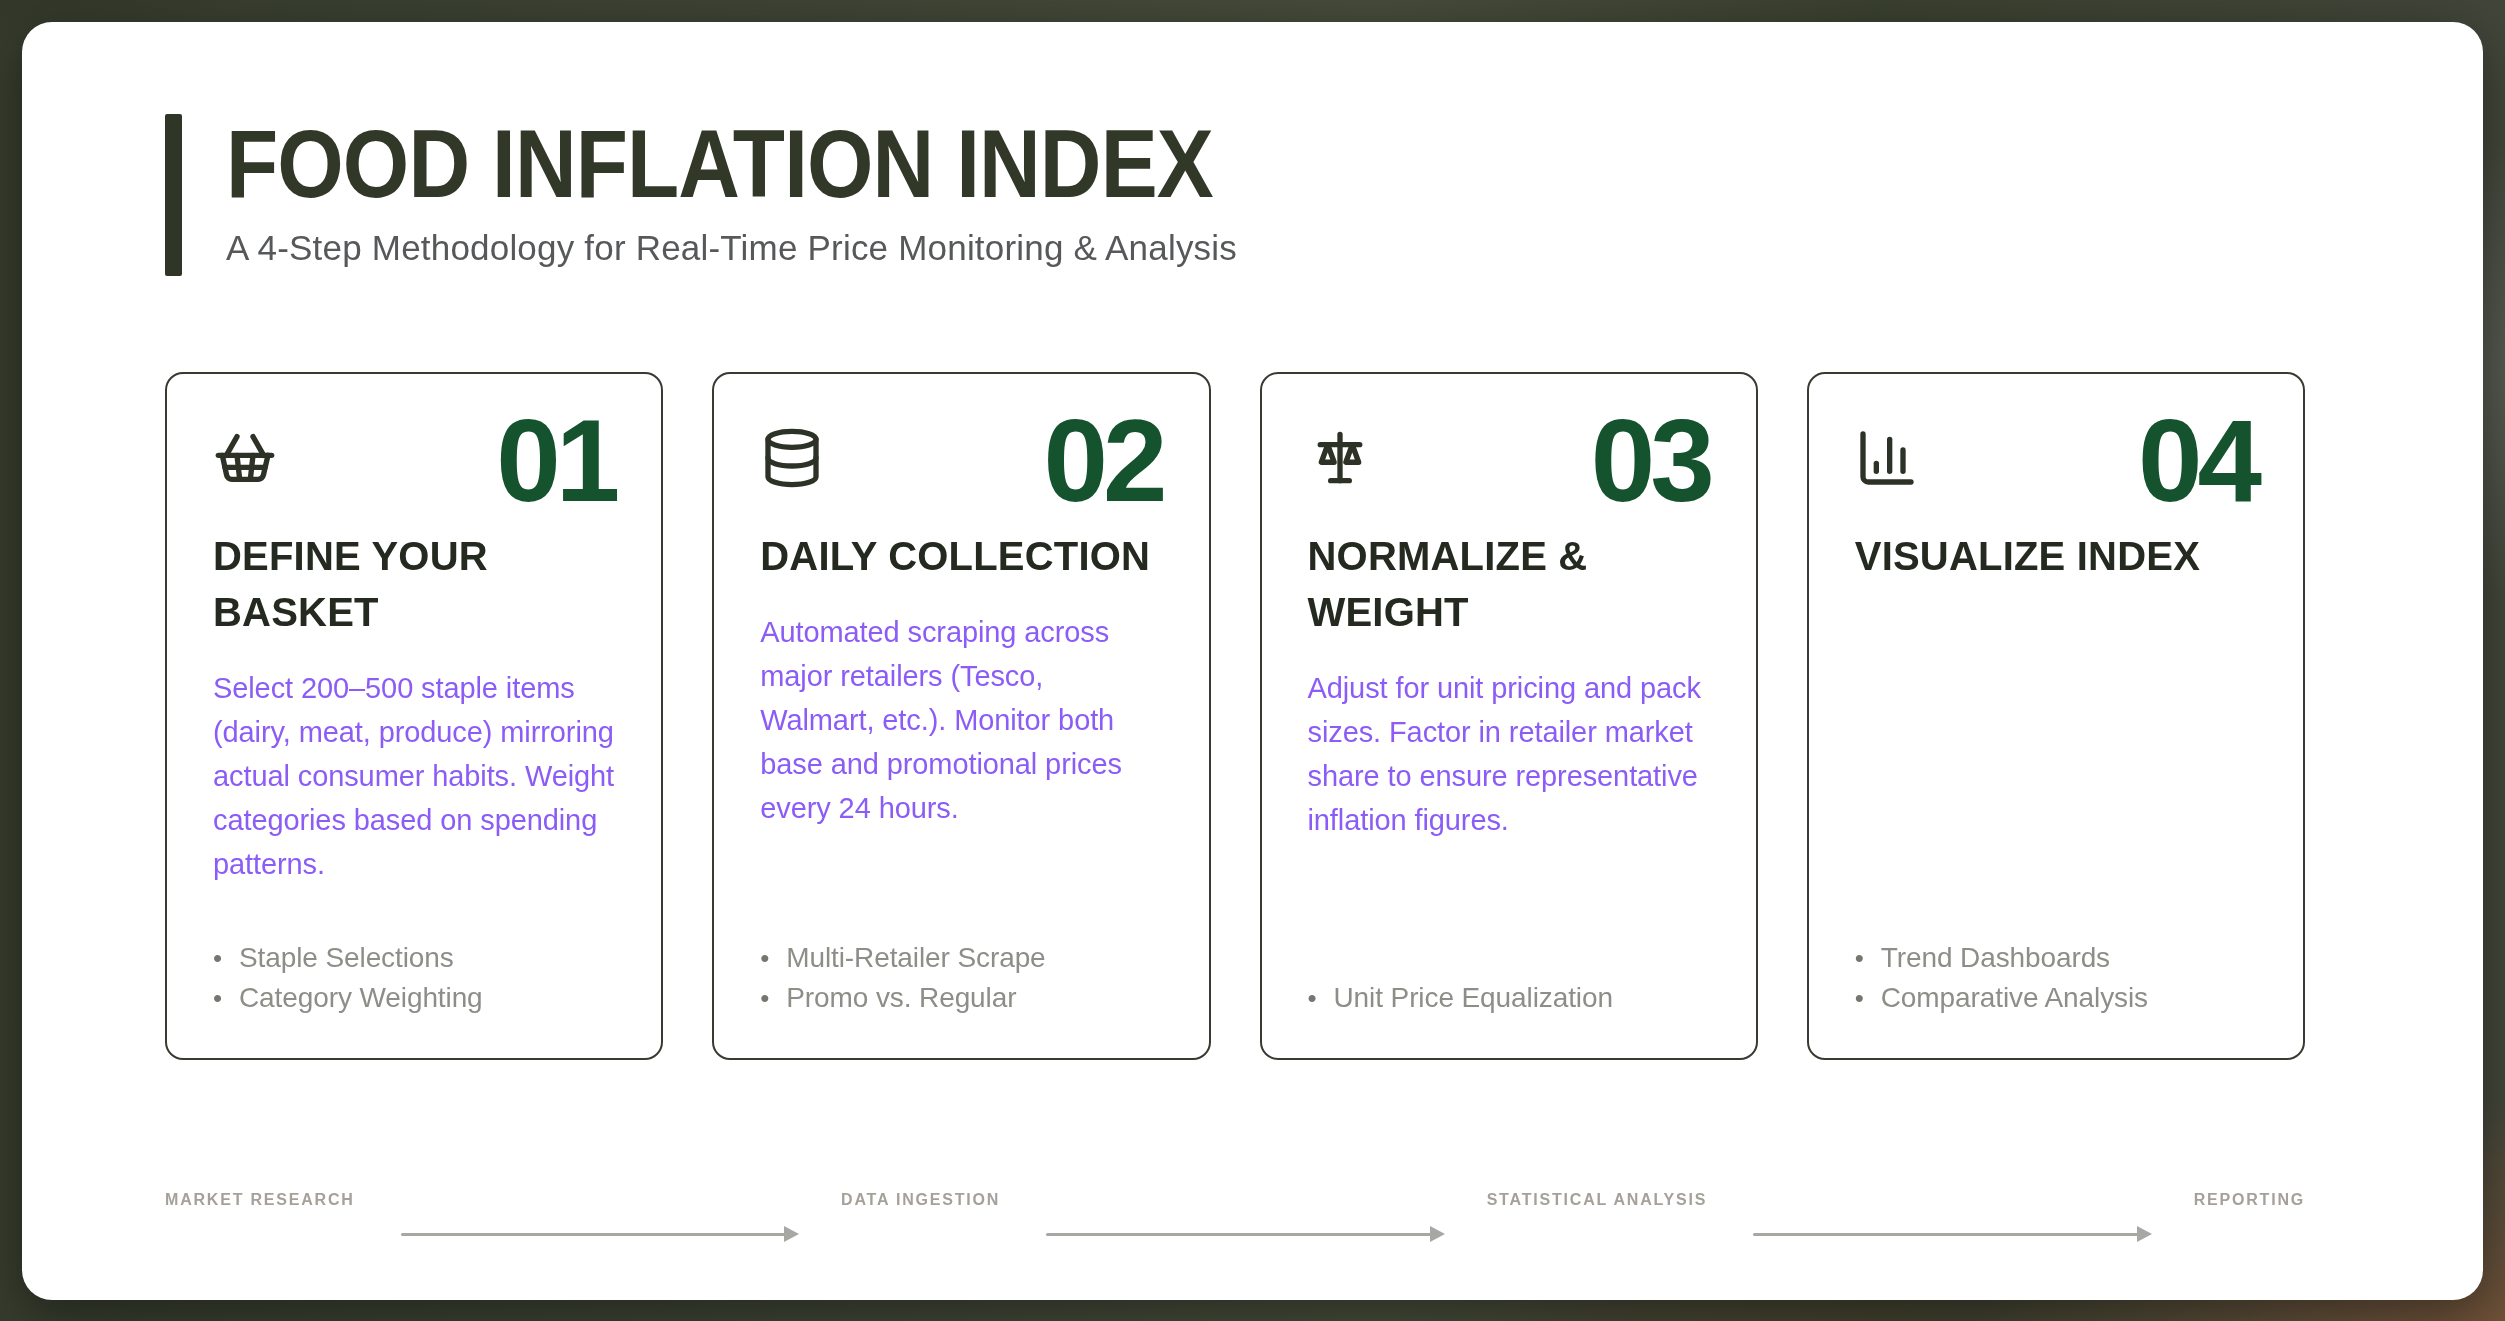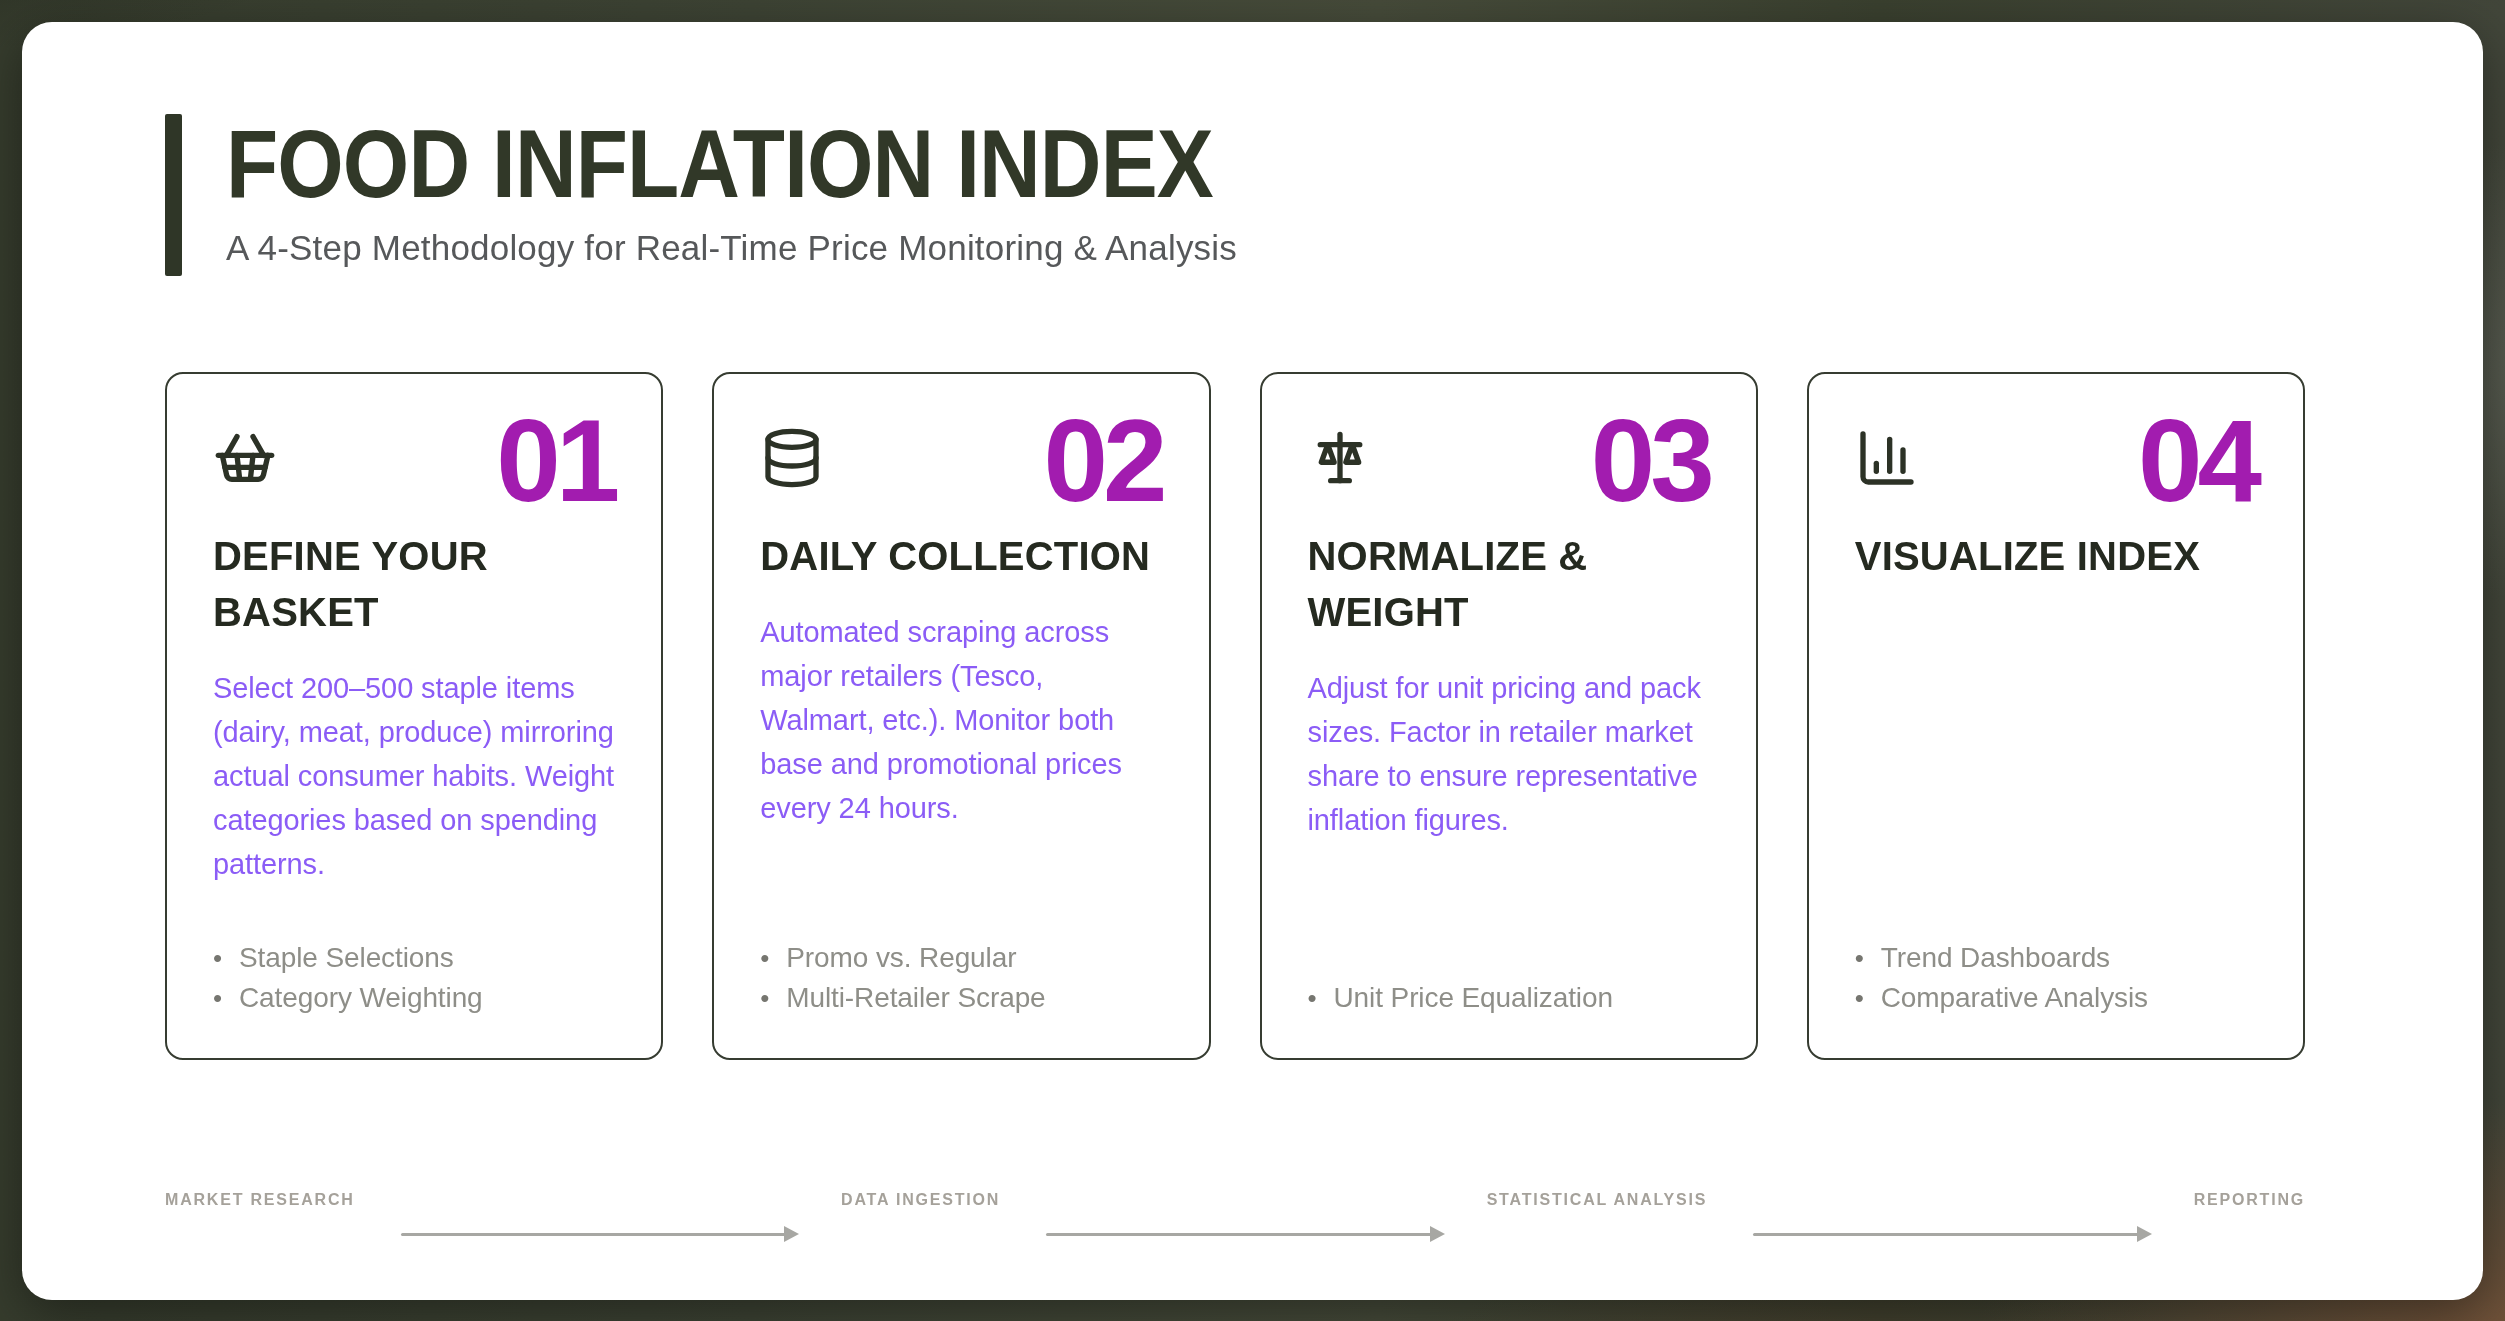--- a/index.html
+++ b/index.html
@@ -45,21 +45,21 @@
   }
   .card {
     background:#ffffff; border:2.5px solid #363c31; border-radius:18px;
     padding:44px 46px 40px; display:flex; flex-direction:column; overflow:hidden;
   }
   .card-top { display:flex; justify-content:space-between; align-items:flex-start; height:86px; flex:none; }
   .step-icon { margin-top:8px; flex:none; }
   .step-icon svg { display:block; }
   .step-number {
     font-size:116px; font-weight:bold; line-height:86px; letter-spacing:-5px;
-    color:#a21caf; white-space:nowrap;
+    color:#14532d; white-space:nowrap;
   }
   .card-title {
     margin-top:24px; font-size:40px; font-weight:bold; line-height:56px;
     letter-spacing:0.2px; color:#252a20;
   }
   .card-desc {
     margin-top:26px; font-size:29px; line-height:44px; letter-spacing:-0.1px;
     color:#8b5cf6;
   }
   .card-bullets { margin-top:auto; list-style:none; }
@@ -134,22 +134,22 @@
               <ellipse cx="12" cy="5" rx="9" ry="3"></ellipse>
               <path d="M3 5v14a9 3 0 0 0 18 0V5"></path>
               <path d="M3 12a9 3 0 0 0 18 0"></path>
             </svg>
           </span>
           <span class="step-number">02</span>
         </div>
         <h2 class="card-title">DAILY COLLECTION</h2>
         <p class="card-desc">Automated scraping across major retailers (Tesco, Walmart, etc.). Monitor both base and promotional prices every 24 hours.</p>
         <ul class="card-bullets">
+          <li>Multi-Retailer Scrape</li>
           <li>Promo vs. Regular</li>
-          <li>Multi-Retailer Scrape</li>
         </ul>
       </article>
 
       <article class="card">
         <div class="card-top">
           <span class="step-icon">
             <svg width="64" height="64" viewBox="0 0 24 24" fill="none" stroke="#2c3226" stroke-width="2" stroke-linecap="round" stroke-linejoin="round">
               <path d="M12 3.2v17.3"></path>
               <path d="M4.6 7h14.8"></path>
               <path d="M8.5 20.5h7"></path>

